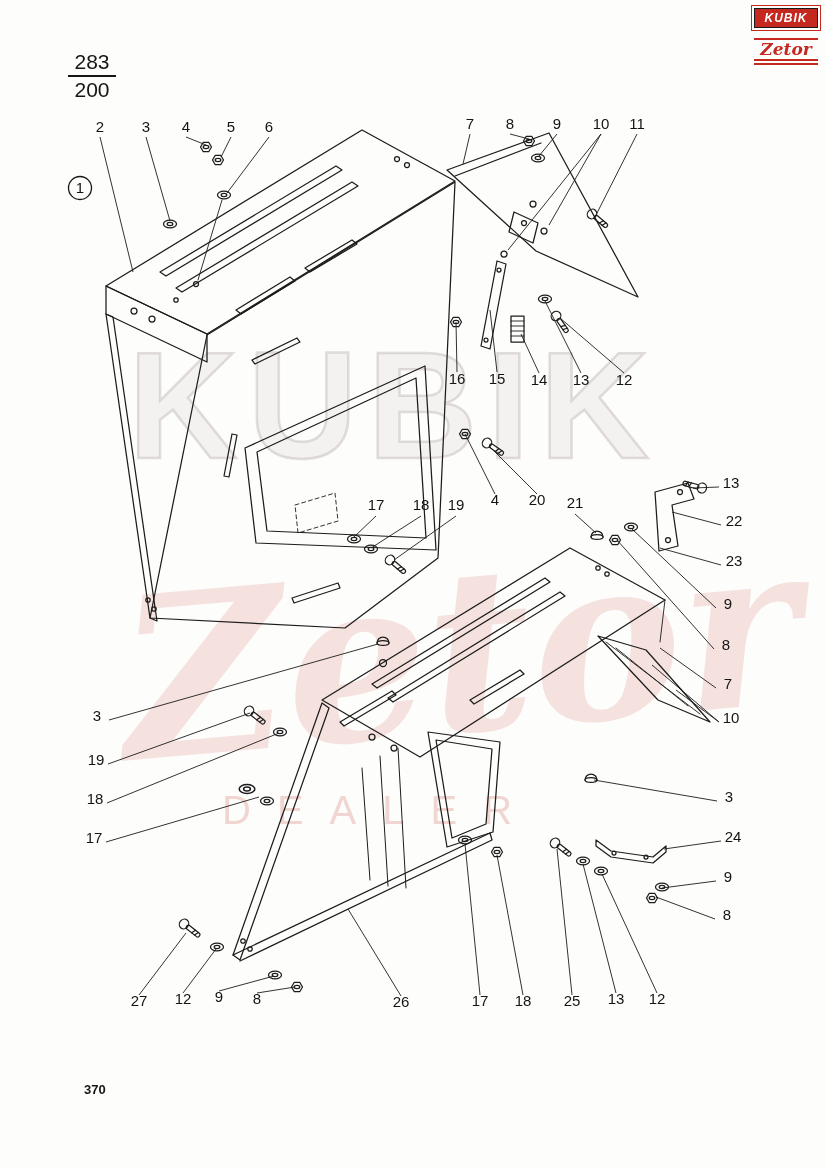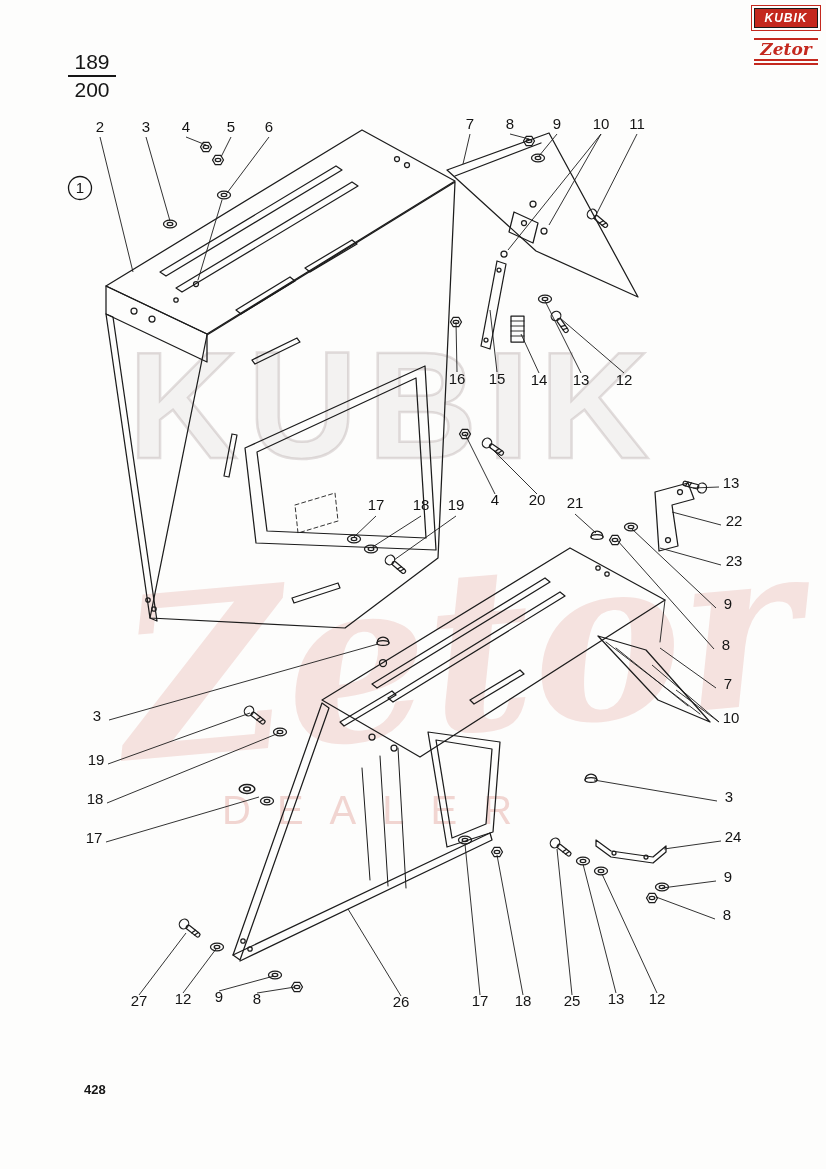--- a/index.html
+++ b/index.html
@@ -45,33 +45,33 @@
 </head>
 <body>
 
 <div class="page">
 
   <div class="wm wm-kubik">KUBIK</div>
   <div class="wm wm-zetor">Zetor</div>
   <div class="wm wm-dealer">DEALER</div>
 
   <div class="fig-fraction">
-    <span class="top">189</span>
+    <span class="top">283</span>
     <span class="bot">200</span>
   </div>
 
   <div class="brand">
     <div class="kubik-box">KUBIK</div>
     <div class="zetor-logo">
       <span class="script">Zetor</span>
     </div>
     <div class="zetor-underbar"></div>
   </div>
 
-  <div class="page-number">428</div>
+  <div class="page-number">370</div>
 
   <svg class="diagram" width="826" height="1169" viewBox="0 0 826 1169" xmlns="http://www.w3.org/2000/svg">
 
     <defs>
       <g id="sym-washer">
           <ellipse rx="6.5" ry="3.8"></ellipse>
           <ellipse rx="2.8" ry="1.6"></ellipse>
         </g>
       <g id="sym-nut">
           <polygon points="-5.5,0 -2.7,-4.7 2.7,-4.7 5.5,0 2.7,4.7 -2.7,4.7"></polygon>

